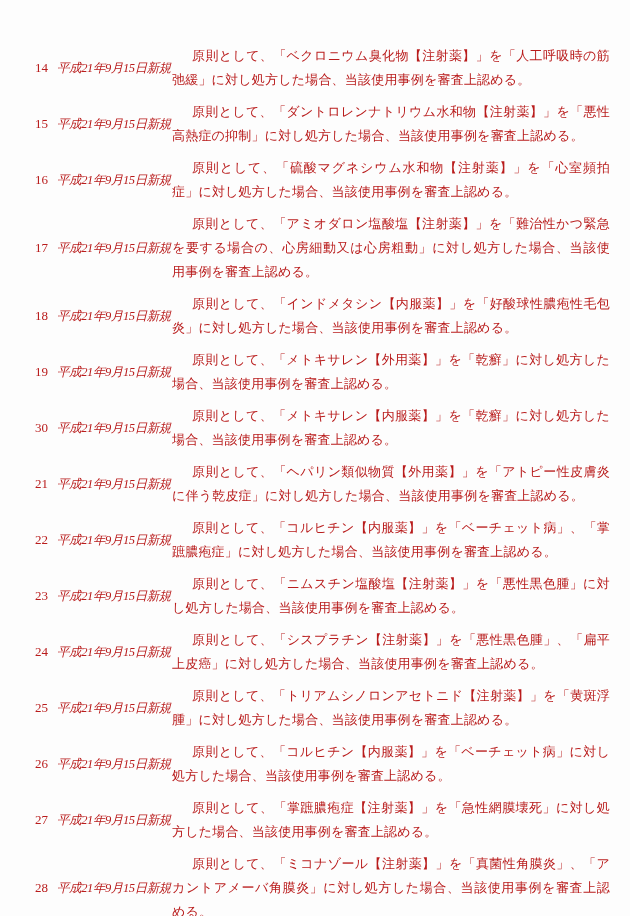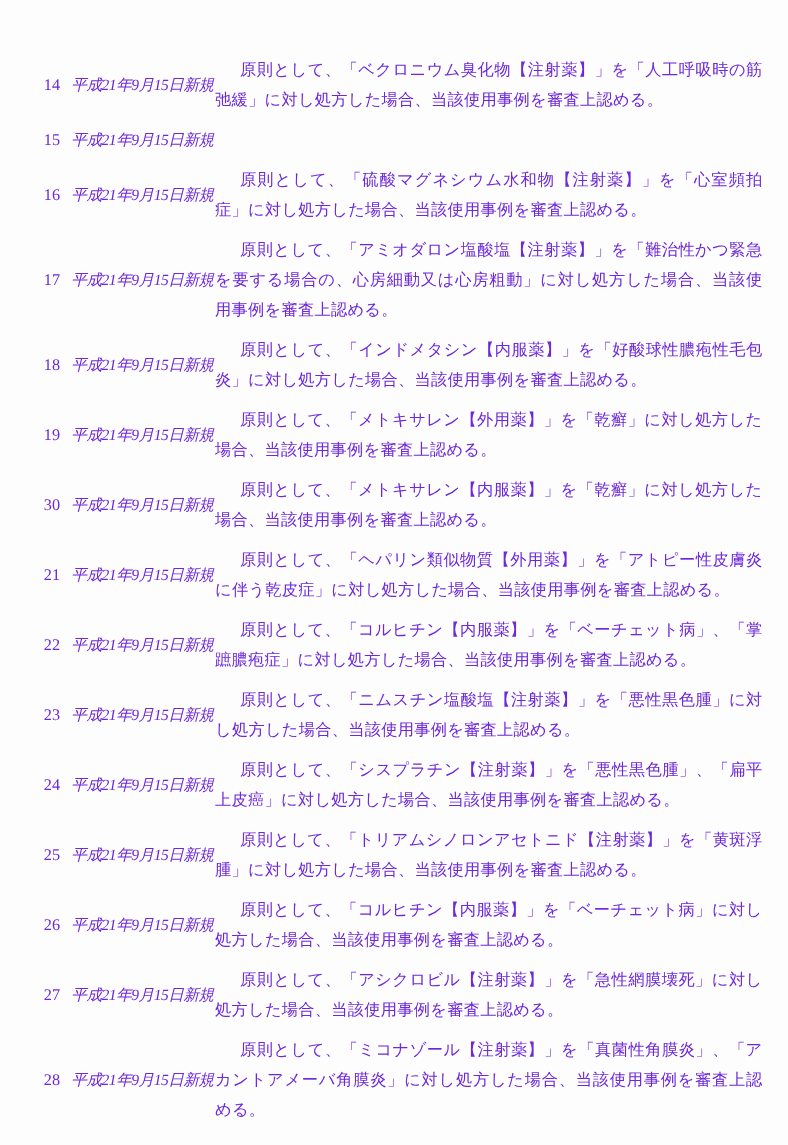--- a/index.html
+++ b/index.html
@@ -6,21 +6,21 @@
     margin: 0;
     padding: 0;
     background: #fdfdfd;
   }
   .page {
     position: relative;
     box-sizing: border-box;
     width: 630px;
     height: 916px;
     background: #fdfdfd;
-    color: #6d28d9;
+    color: #b91c1c;
     font-family: "Liberation Serif", "DejaVu Serif", serif;
     padding: 44px 20px 17px 35px;
     overflow: hidden;
   }
   .row {
     display: flex;
     align-items: center;
     margin-bottom: 8px;
   }
   .num {
@@ -54,20 +54,21 @@
 
   <div class="row">
     <div class="num">14</div>
     <div class="date">平成21年9月15日新規</div>
     <div class="text">原則として、「ベクロニウム臭化物【注射薬】」を「人工呼吸時の筋弛緩」に対し処方した場合、当該使用事例を審査上認める。</div>
   </div>
 
   <div class="row">
     <div class="num">15</div>
     <div class="date">平成21年9月15日新規</div>
+    <div class="text">原則として、「ダントロレンナトリウム水和物【注射薬】」を「悪性高熱症の抑制」に対し処方した場合、当該使用事例を審査上認める。</div>
   </div>
 
   <div class="row">
     <div class="num">16</div>
     <div class="date">平成21年9月15日新規</div>
     <div class="text">原則として、「硫酸マグネシウム水和物【注射薬】」を「心室頻拍症」に対し処方した場合、当該使用事例を審査上認める。</div>
   </div>
 
   <div class="row">
     <div class="num">17</div>
@@ -125,21 +126,21 @@
 
   <div class="row">
     <div class="num">26</div>
     <div class="date">平成21年9月15日新規</div>
     <div class="text">原則として、「コルヒチン【内服薬】」を「ベーチェット病」に対し処方した場合、当該使用事例を審査上認める。</div>
   </div>
 
   <div class="row">
     <div class="num">27</div>
     <div class="date">平成21年9月15日新規</div>
-    <div class="text">原則として、「アシクロビル【注射薬】」を「急性網膜壊死」に対し処方した場合、当該使用事例を審査上認める。</div>
+    <div class="text">原則として、「掌蹠膿疱症【注射薬】」を「急性網膜壊死」に対し処方した場合、当該使用事例を審査上認める。</div>
   </div>
 
   <div class="row">
     <div class="num">28</div>
     <div class="date">平成21年9月15日新規</div>
     <div class="text">原則として、「ミコナゾール【注射薬】」を「真菌性角膜炎」、「アカントアメーバ角膜炎」に対し処方した場合、当該使用事例を審査上認める。</div>
   </div>
 
 </div>
 

